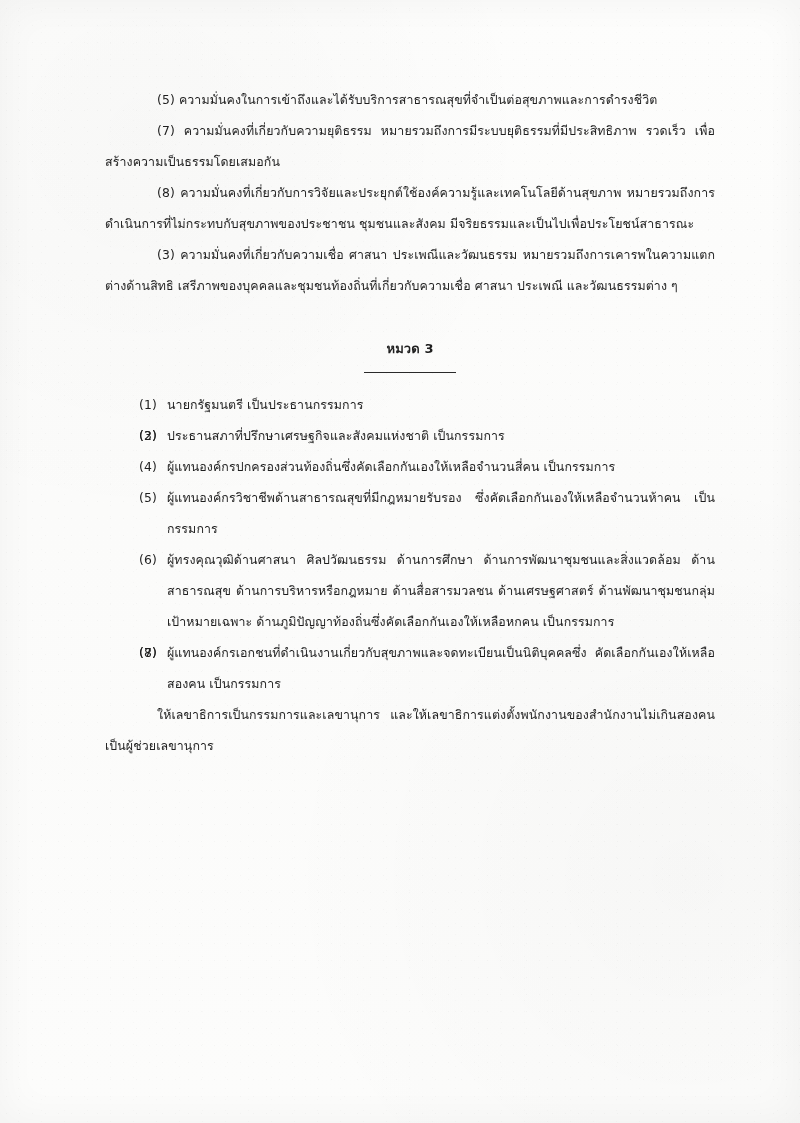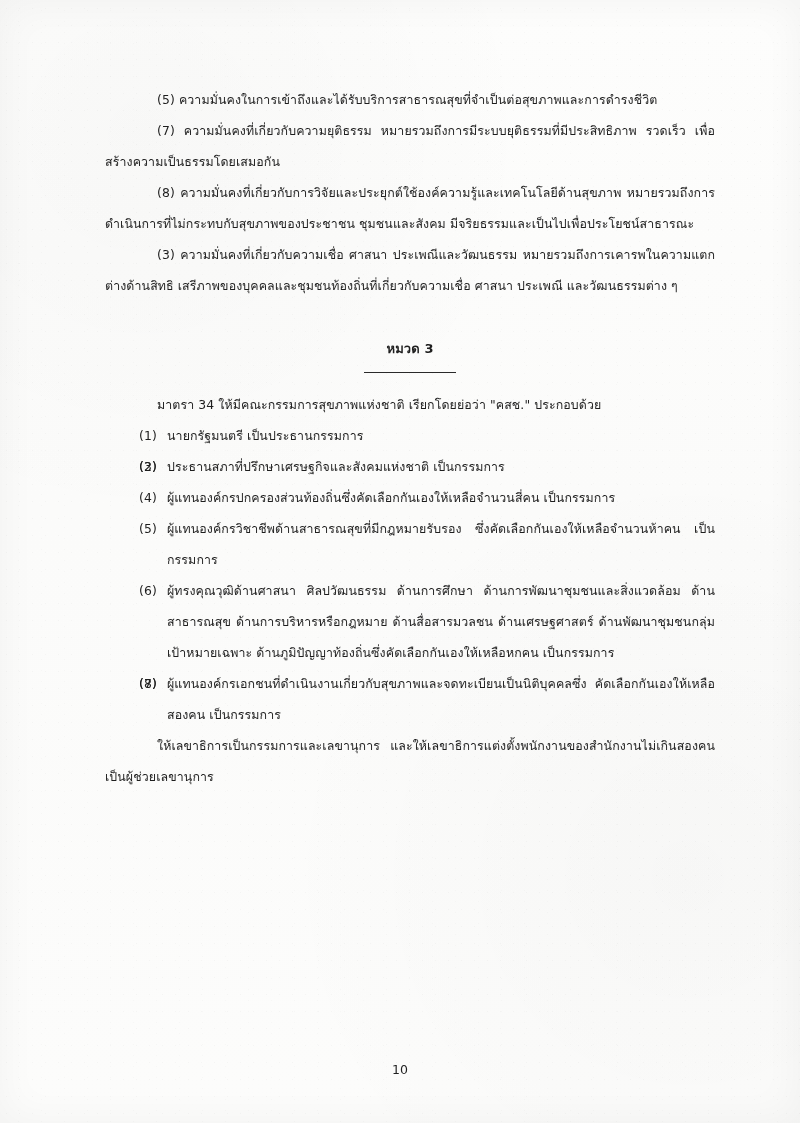--- a/index.html
+++ b/index.html
@@ -126,21 +126,20 @@
       <p class="ind-1">(5)  ความมั่นคงในการเข้าถึงและได้รับบริการสาธารณสุขที่จำเป็นต่อสุขภาพและการดำรงชีวิต</p>
       <p class="ind-1">(7)  ความมั่นคงที่เกี่ยวกับความยุติธรรม  หมายรวมถึงการมีระบบยุติธรรมที่มีประสิทธิภาพ  รวดเร็ว  เพื่อสร้างความเป็นธรรมโดยเสมอกัน</p>
       <p class="ind-1">(8)  ความมั่นคงที่เกี่ยวกับการวิจัยและประยุกต์ใช้องค์ความรู้และเทคโนโลยีด้านสุขภาพ  หมายรวมถึงการดำเนินการที่ไม่กระทบกับสุขภาพของประชาชน  ชุมชนและสังคม  มีจริยธรรมและเป็นไปเพื่อประโยชน์สาธารณะ</p>
       <p class="ind-1">(3)  ความมั่นคงที่เกี่ยวกับความเชื่อ  ศาสนา  ประเพณีและวัฒนธรรม  หมายรวมถึงการเคารพในความแตกต่างด้านสิทธิ  เสรีภาพของบุคคลและชุมชนท้องถิ่นที่เกี่ยวกับความเชื่อ  ศาสนา  ประเพณี  และวัฒนธรรมต่าง ๆ</p>
 
       <div class="section-head">
         <div>หมวด 3</div>
       </div>
       <div class="rule"></div>
 
-      <p class="article-lead">มาตรา 34 ให้มีคณะกรรมการสุขภาพแห่งชาติ เรียกโดยย่อว่า "คสช." ประกอบด้วย</p>
 
       <ul class="list">
         <li>
           <span class="num">(1)</span>
           <span>นายกรัฐมนตรี เป็นประธานกรรมการ</span>
         </li>
         <li>
           <span class="num">(2)</span>
         </li>
         <li>
@@ -164,17 +163,16 @@
         </li>
         <li>
           <span class="num">(8)</span>
           <span>ผู้แทนองค์กรเอกชนที่ดำเนินงานเกี่ยวกับสุขภาพและจดทะเบียนเป็นนิติบุคคลซึ่ง คัดเลือกกันเองให้เหลือสองคน เป็นกรรมการ</span>
         </li>
       </ul>
 
       <p class="closing">ให้เลขาธิการเป็นกรรมการและเลขานุการ   และให้เลขาธิการแต่งตั้งพนักงานของสำนักงานไม่เกินสองคนเป็นผู้ช่วยเลขานุการ</p>
     </div>
 
-    <div class="page-number">10</div>
   </div>
 
   <div class="edge-shadow"></div>
 </div>
 
 </body></html>

